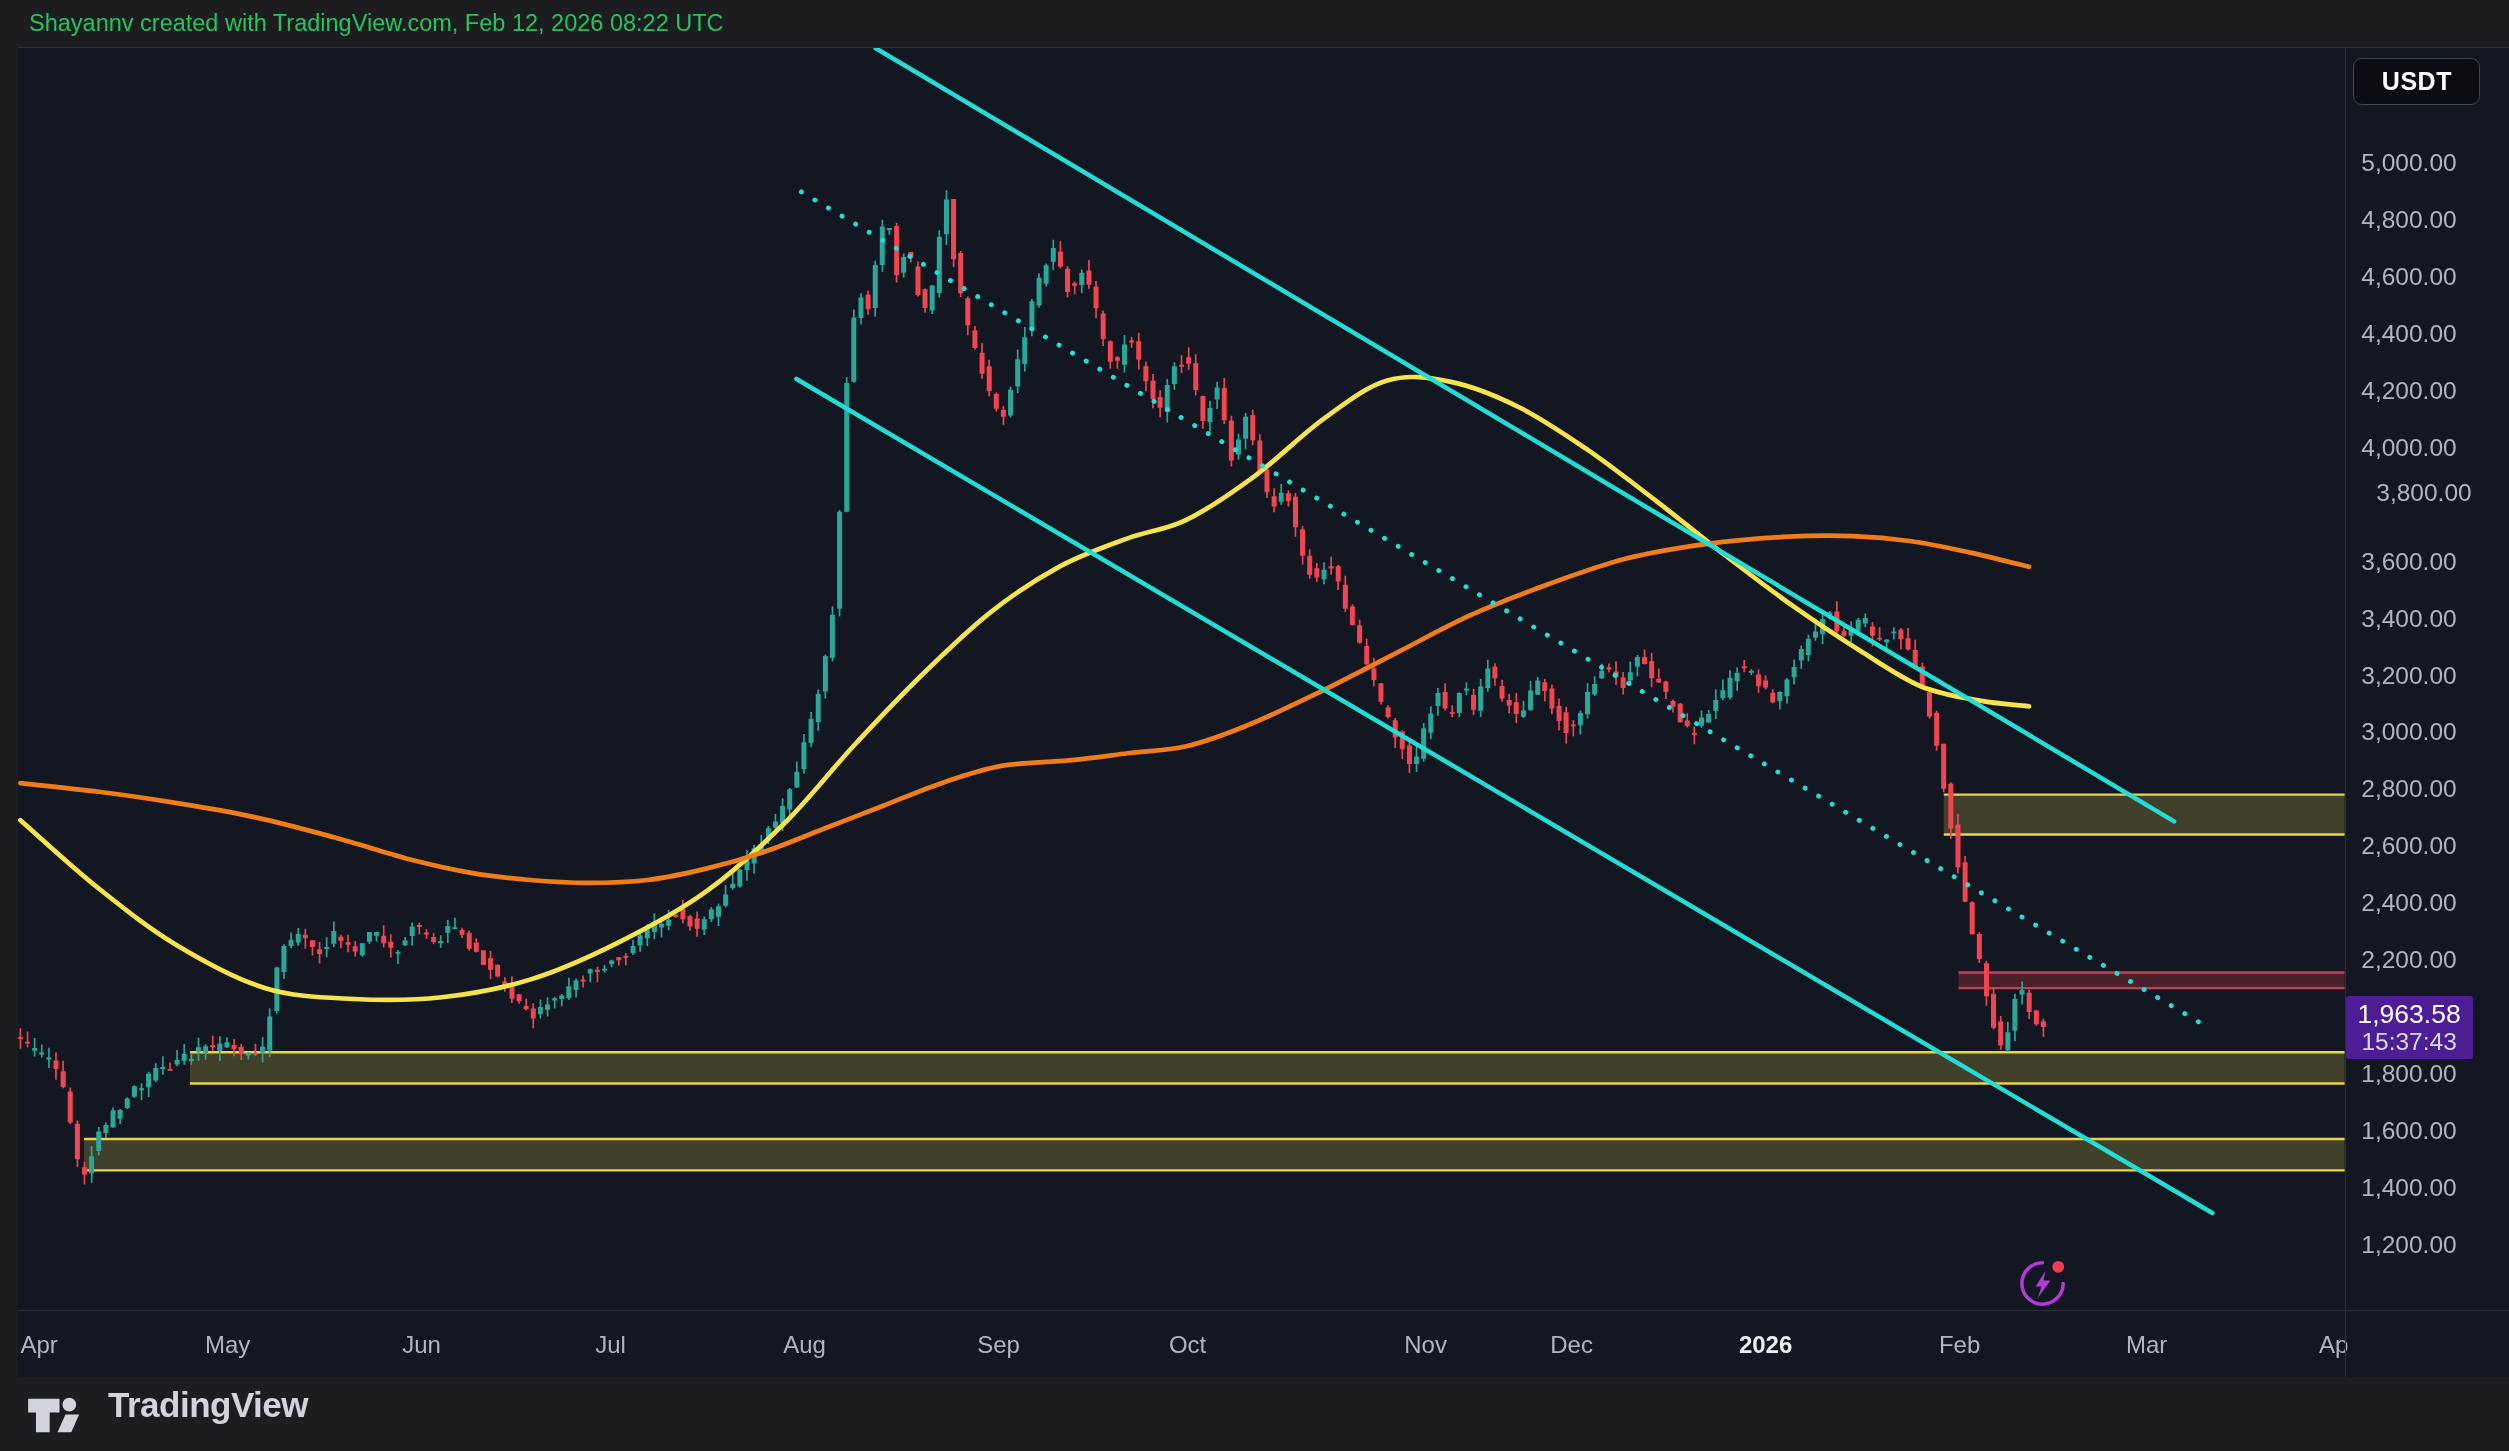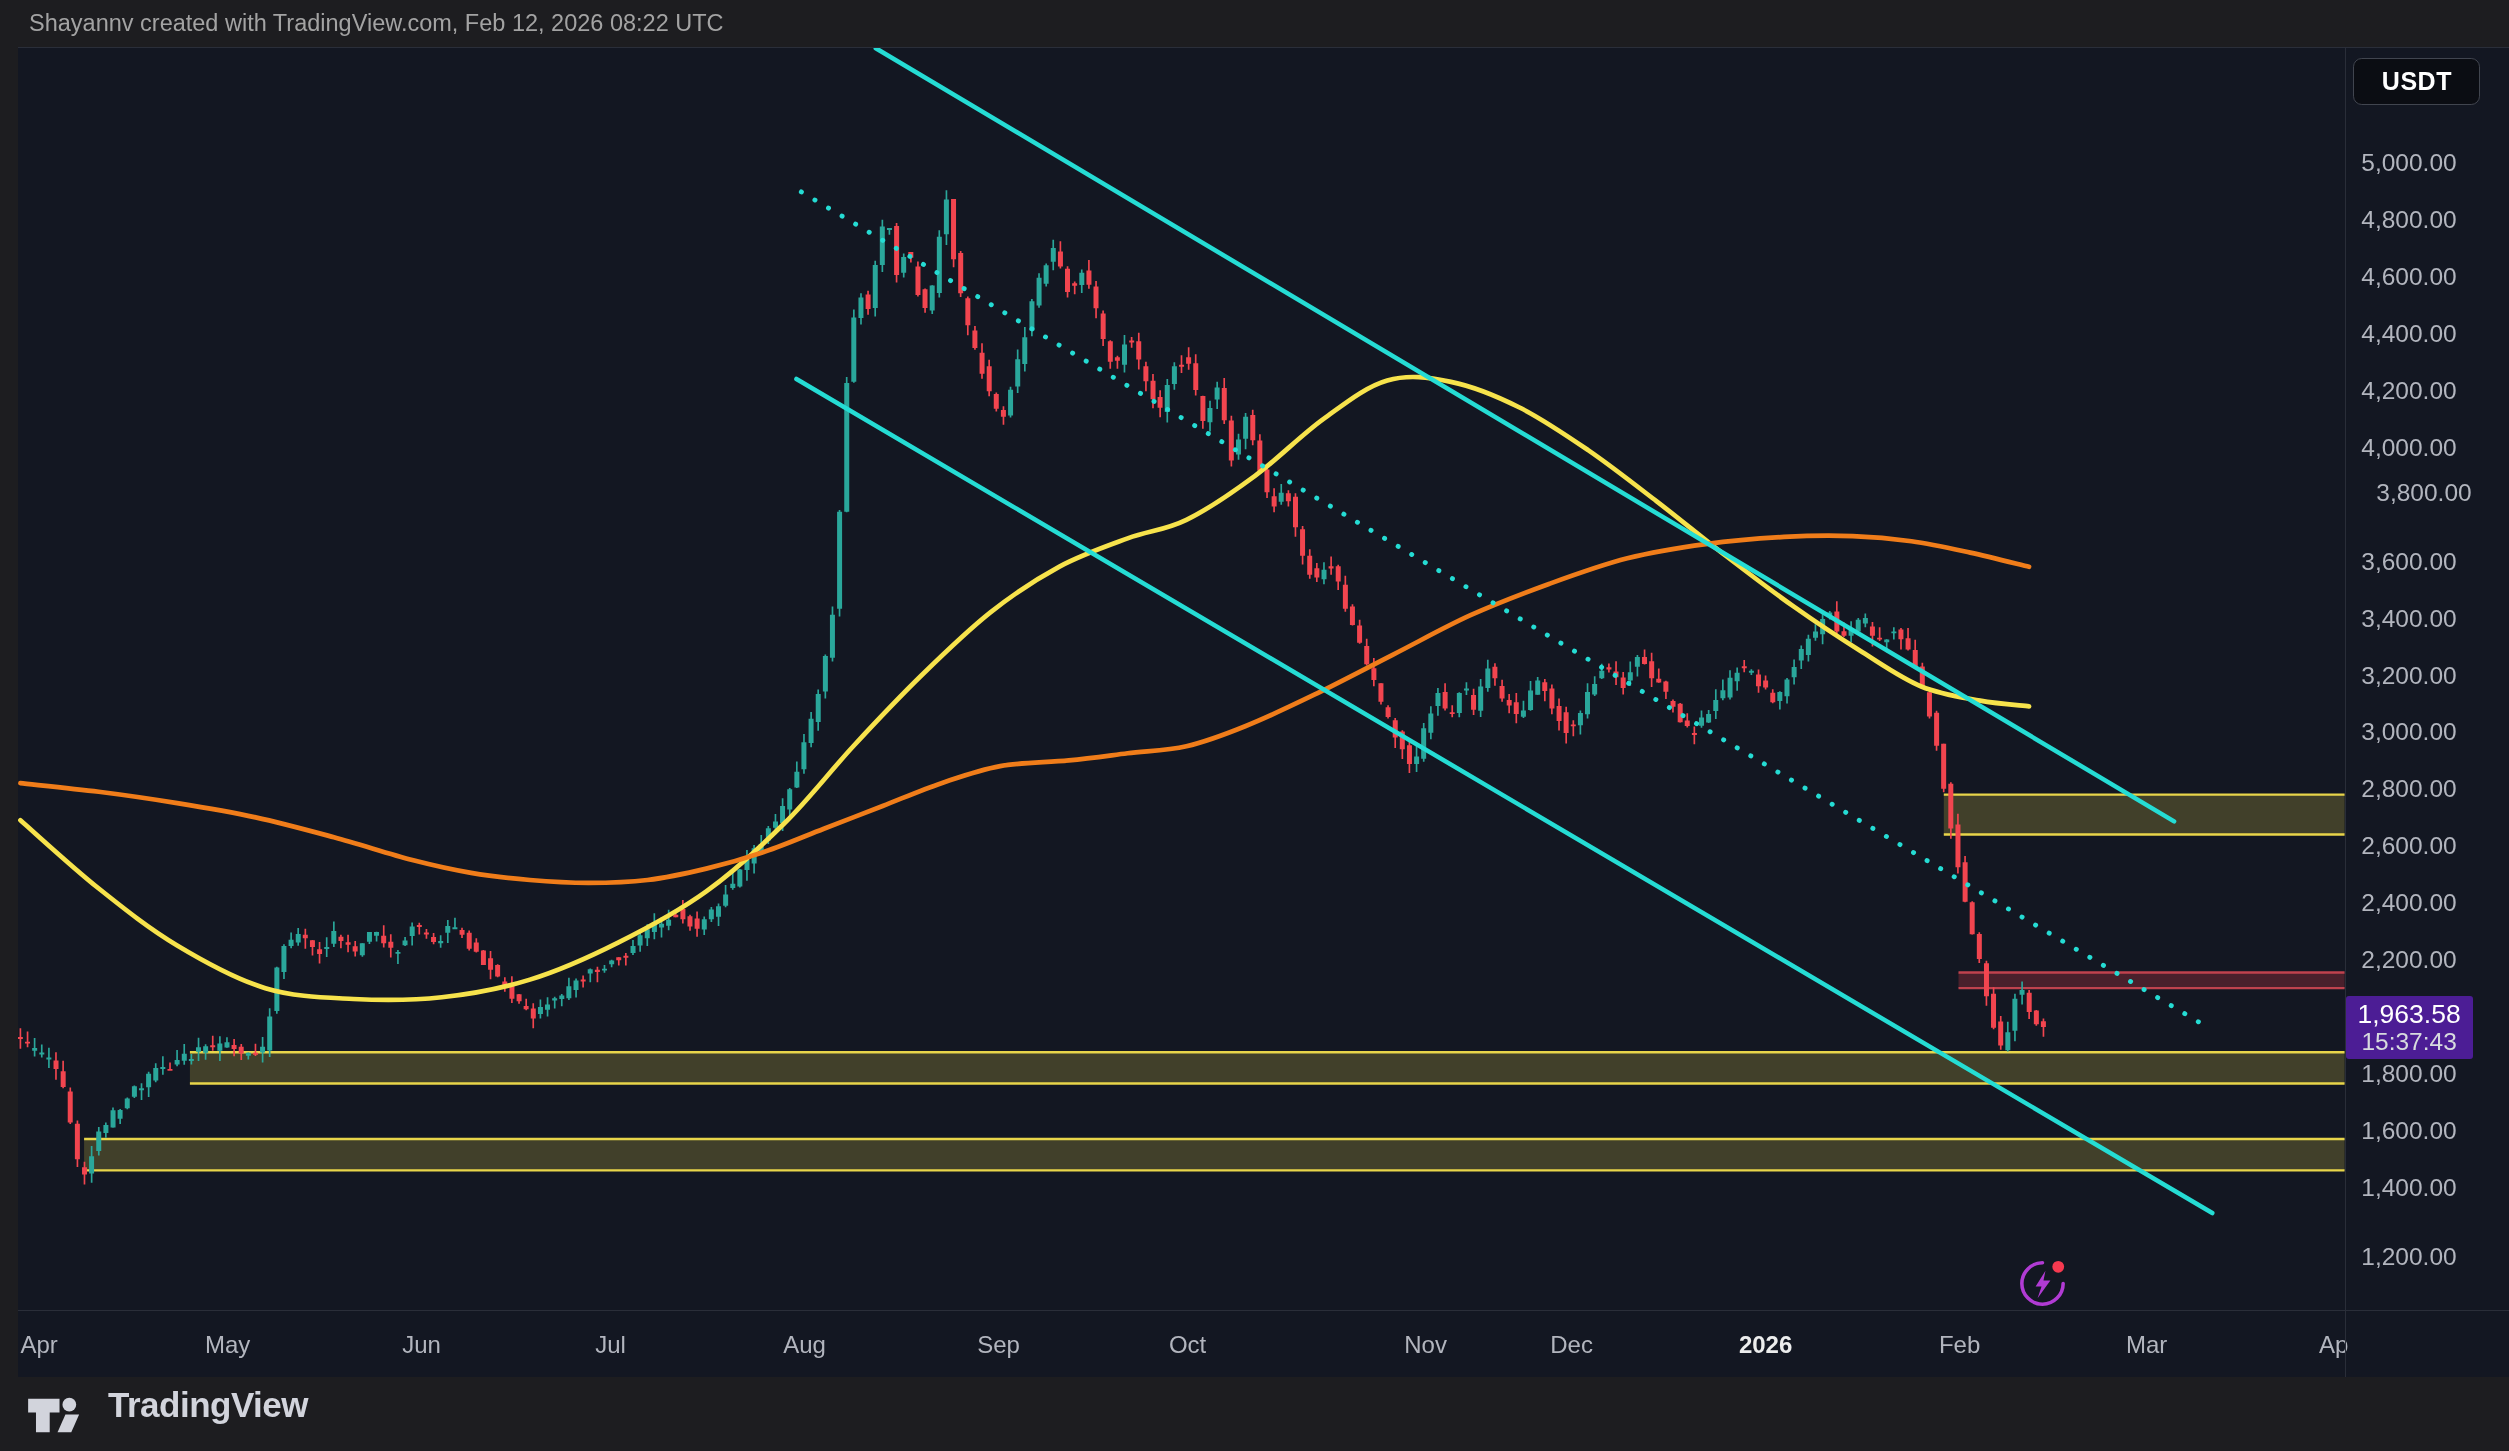--- a/index.html
+++ b/index.html
@@ -1,18 +1,18 @@
 <!DOCTYPE html>
 <html><head>
 <meta charset="utf-8">
 <style>
   html,body{margin:0;padding:0;background:#1d1d20;font-family:"Liberation Sans",sans-serif;}
   #stage{position:relative;width:2509px;height:1452px;background:#1d1d20;overflow:hidden;}
   #topbar{position:absolute;left:0;top:0;width:2509px;height:47px;background:#1d1d20;}
-  #attribution{position:absolute;left:29px;top:0;line-height:47px;font-size:23.5px;color:#a3a3a3;font-weight:500;white-space:nowrap;}
+  #attribution{position:absolute;left:29px;top:0;line-height:47px;font-size:23.5px;color:#22c55e;font-weight:500;white-space:nowrap;}
   #pane{position:absolute;left:17.6px;top:47px;width:2492px;height:1263px;background:#131722;border-top:1px solid #2a2e39;}
   #chart-svg{position:absolute;left:0;top:0;}
   #axis-panel{position:absolute;left:2327px;top:0;width:165px;height:1263px;background:#131722;border-left:1px solid #2a2e39;}
   .ptick{position:absolute;left:15.7px;font-size:24.5px;color:#b2b5be;white-space:nowrap;}
   #usdt-badge{position:absolute;left:7.8px;top:9.8px;width:125px;height:45px;background:#0b0d13;border:1px solid #41454f;border-radius:8.8px;color:#fff;font-size:25px;font-weight:700;display:flex;align-items:center;justify-content:center;letter-spacing:0.5px;}
   #price-marker{position:absolute;left:0px;width:127px;height:63px;background:#4c1d95;border-radius:2.9px;display:flex;flex-direction:column;justify-content:center;align-items:center;z-index:5;}
   #price-marker .p{font-size:26.5px;color:#ffffff;line-height:29px;}
   #price-marker .c{font-size:24.5px;color:#d7dade;line-height:26.5px;}
   #timebar{position:absolute;left:17.6px;top:1310px;width:2492px;height:67px;background:#131722;border-top:1px solid #2a2e39;overflow:hidden;}
   .mtick{position:absolute;top:0;height:67px;line-height:67px;font-size:24px;color:#b2b5be;transform:translateX(-50%);white-space:nowrap;}
@@ -80,21 +80,21 @@
           <div class="ptick" style="top: 614px;">3,200.00</div>
           <div class="ptick" style="top: 670px;">3,000.00</div>
           <div class="ptick" style="top: 727px;">2,800.00</div>
           <div class="ptick" style="top: 784px;">2,600.00</div>
           <div class="ptick" style="top: 841px;">2,400.00</div>
           <div class="ptick" style="top: 898px;">2,200.00</div>
           <div class="ptick" style="top: 955px;">2,000.00</div>
           <div class="ptick" style="top: 1012px;">1,800.00</div>
           <div class="ptick" style="top: 1069px;">1,600.00</div>
           <div class="ptick" style="top: 1126px;">1,400.00</div>
-          <div class="ptick" style="top: 1183px; margin-top: 12px;">1,200.00</div>
+          <div class="ptick" style="top: 1183px;">1,200.00</div>
         </div>
       <div id="price-marker" style="top: 948px;">
         <div class="p">1,963.58</div>
         <div class="c">15:37:43</div>
       </div>
     </div>
 
     <svg id="boost-icon" width="59" height="59" viewBox="0 0 60 60">
         <path d="M30 9 A21 21 0 1 0 51 30" stroke="#b13bd4" stroke-width="3.6" fill="none" stroke-linecap="round"></path>
         <path d="M33 17 L23 33 L29 33 L25 45 L38 27 L31 27 Z" fill="#b13bd4"></path>

